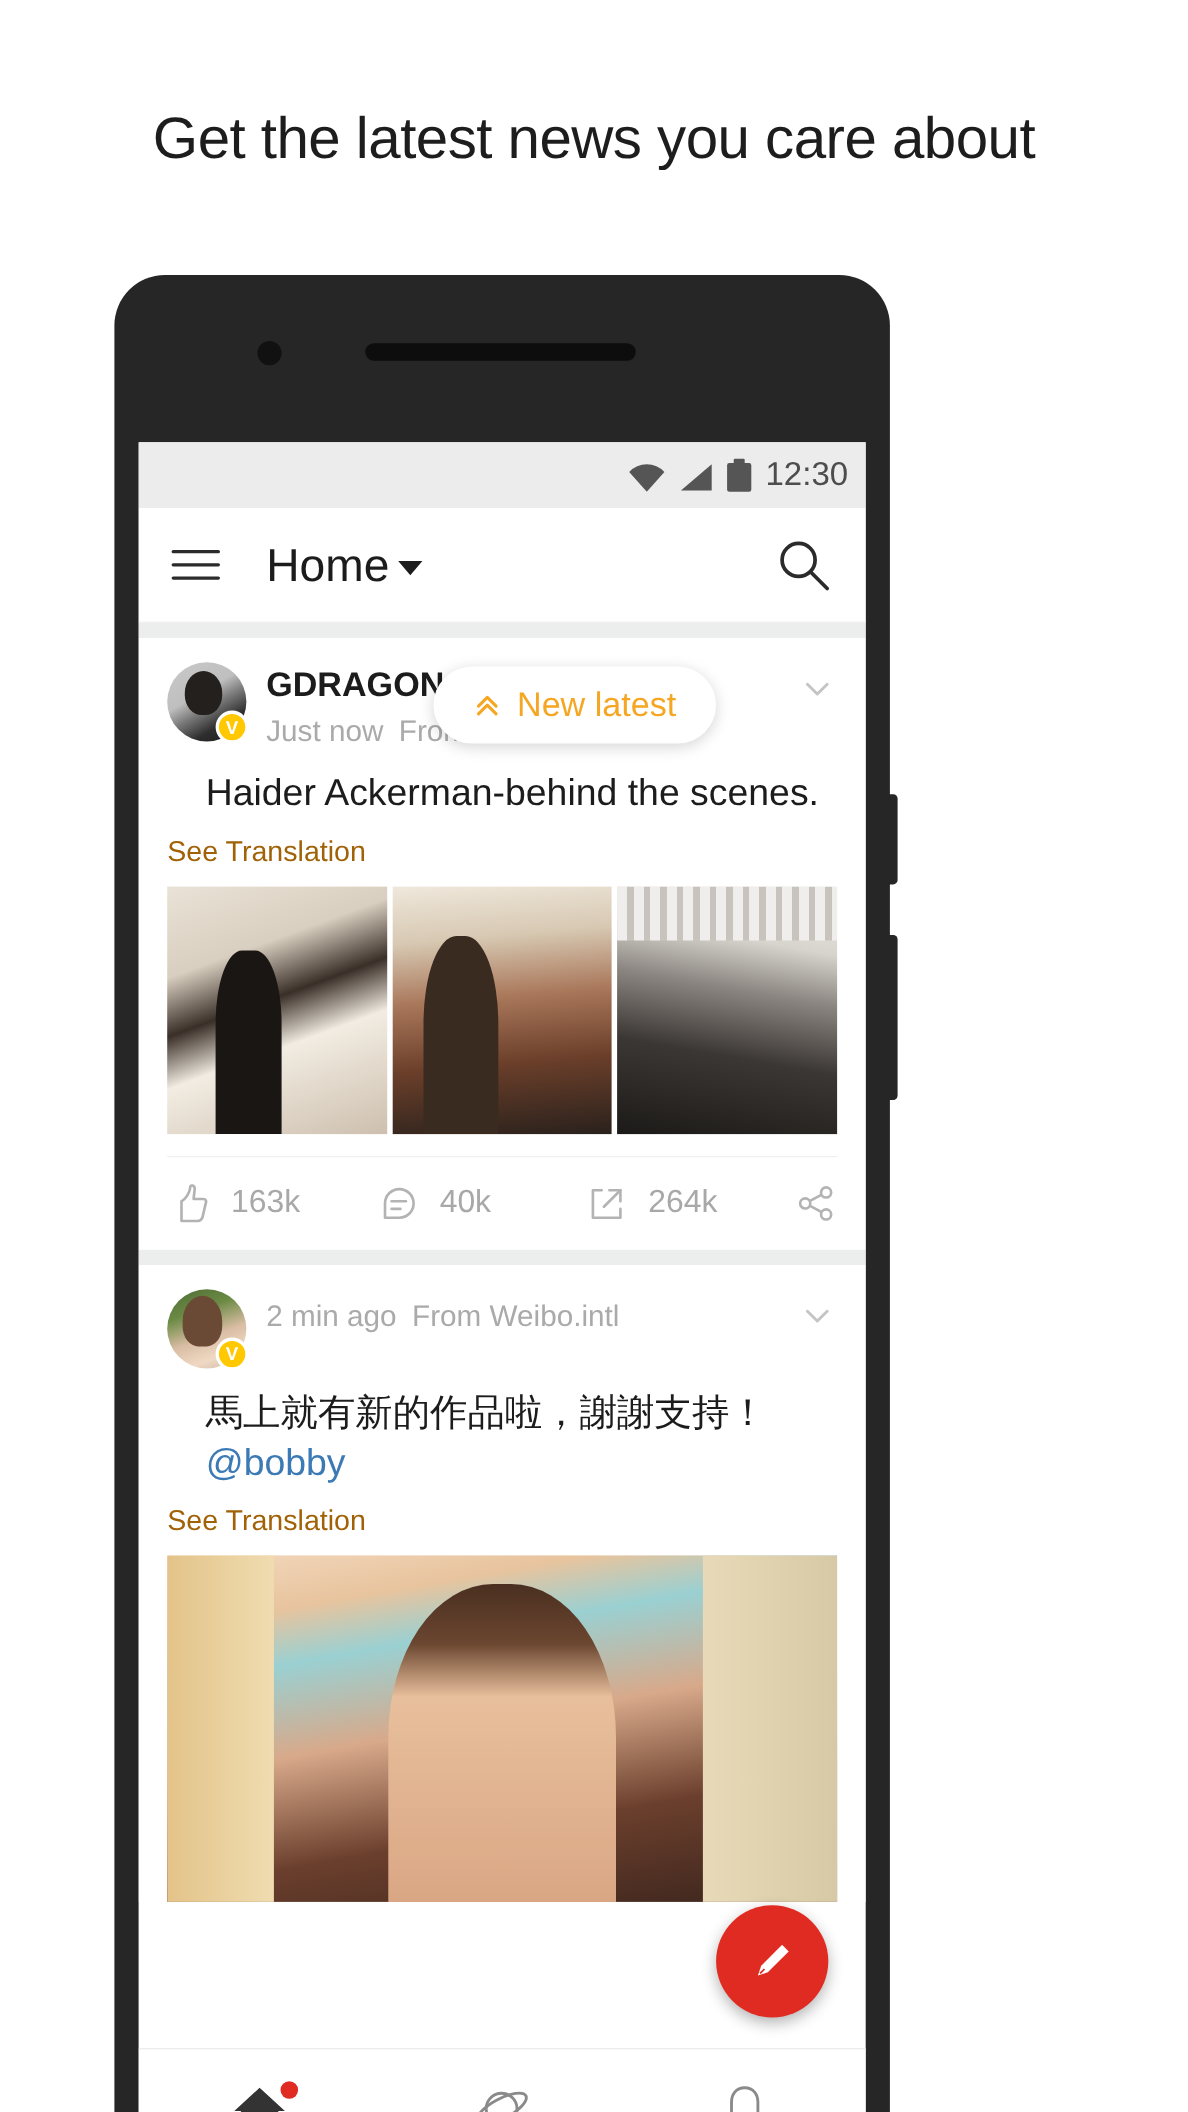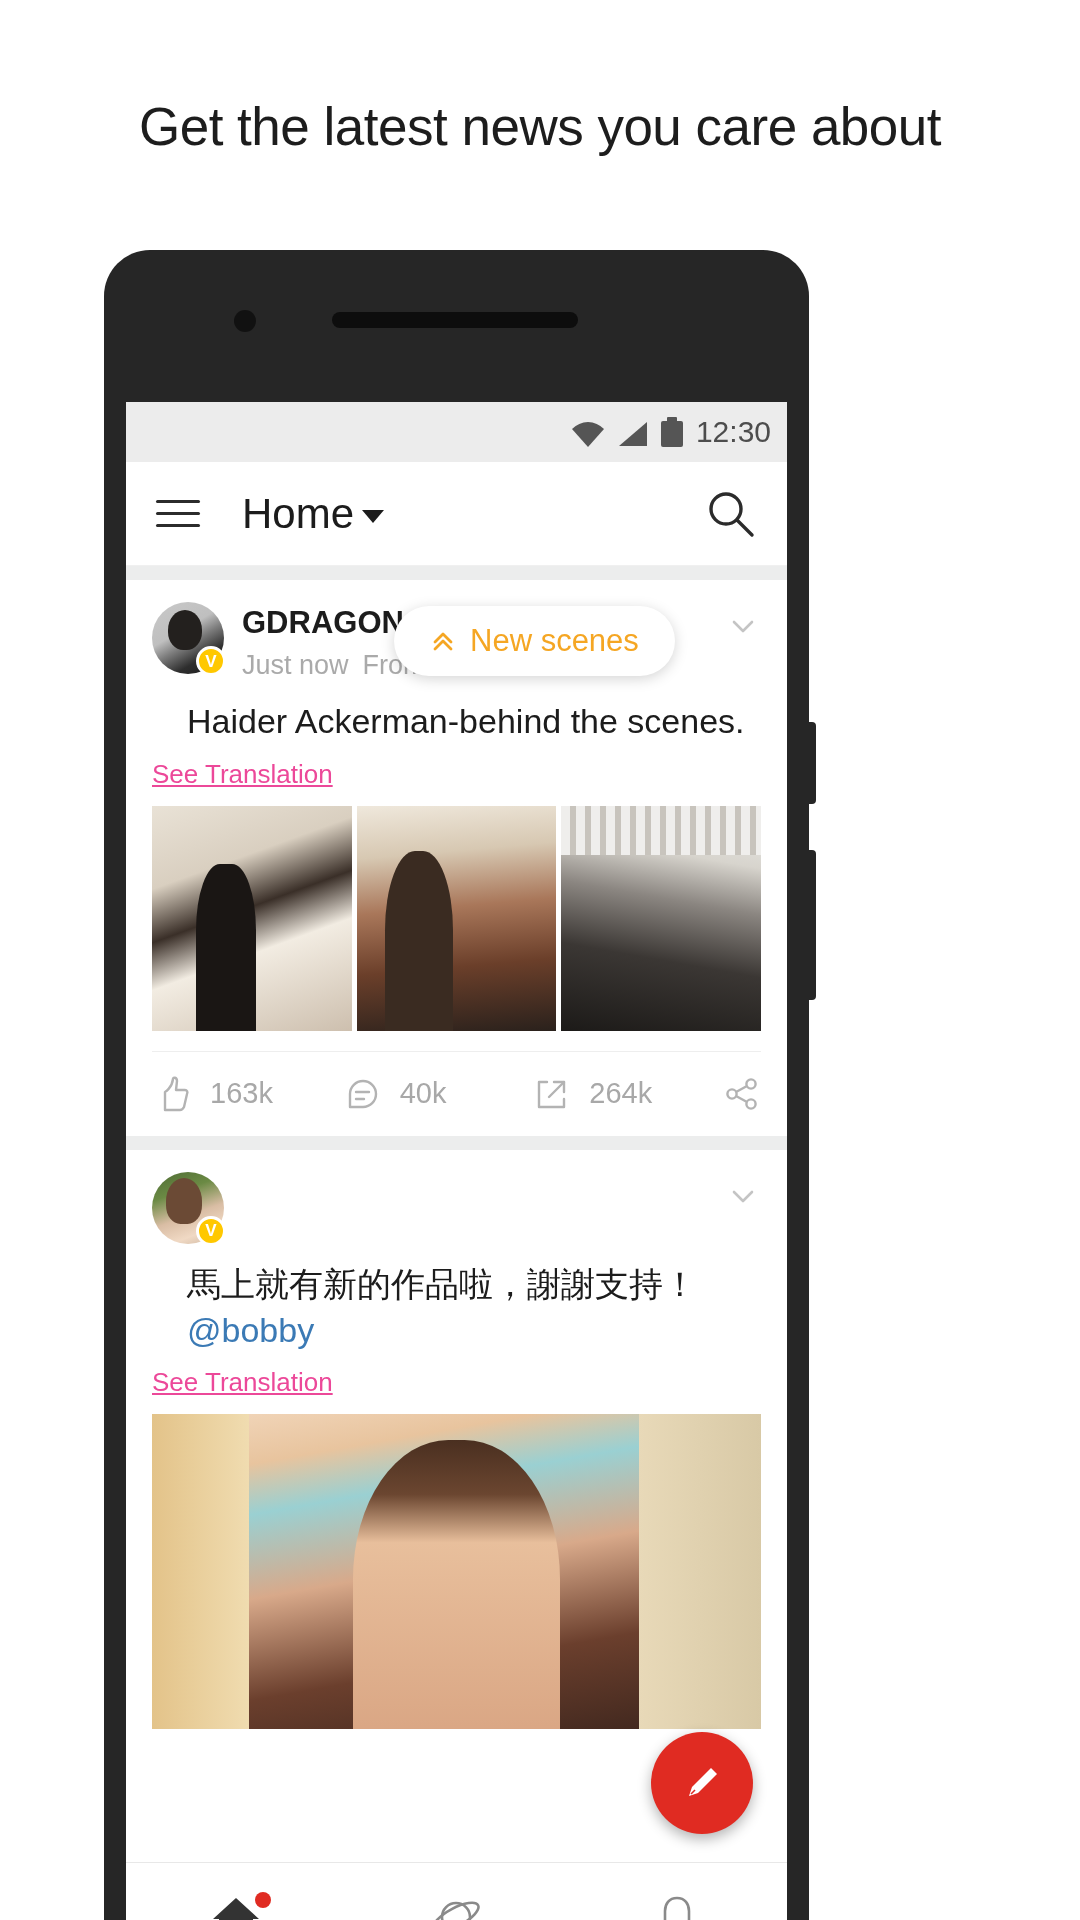--- a/index.html
+++ b/index.html
@@ -131,23 +131,22 @@
     position:absolute; right:28px; top:30px;
     width:32px;height:32px;
   }
 
   .post-text {
     font-size:34px; color:#1c1c1c;
     padding:18px 26px 0 26px; line-height:1.35;margin-left:35px;
   }
   .post-text .mention { color:#3b7ab5;text-align:right; }
   .see-trans {
-    font-size:26px; color:#ec4899;
+    font-size:26px; color:#a16207;
     padding:14px 26px 16px 26px;
-    text-decoration:underline;
   }
 
   
   .img-grid { display:flex; gap:5px; padding:0 26px; }
   .img-cell { height:225px; position:relative; overflow:hidden; }
   .img-cell.a { flex:1 1 33%; background:linear-gradient(160deg,#e9e2d6 0%,#d9cfc0 28%,#3a2f28 46%,#f2ece2 62%,#cdbfae 100%); }
   .img-cell.b { flex:1 1 33%; background:linear-gradient(175deg,#efe8dc 0%,#d7c8b2 22%,#a9775a 45%,#6b3f2a 70%,#2a211c 100%); }
   .img-cell.c { flex:1 1 33%; background:linear-gradient(190deg,#efefee 0%,#d7d4cd 24%,#8b8681 42%,#3b3734 66%,#1c1a18 100%); }
   .img-cell.a:after {
     content:''; position:absolute; left:22%; top:26%;
@@ -279,21 +278,21 @@
 
     <div class="feed-gap"></div>
 
     <div class="post">
 
       <div class="new-weibo">
         <svg width="26" height="26" viewBox="0 0 26 26">
           <polyline points="5,14 13,6 21,14" fill="none" stroke="#f5a623" stroke-width="2.8" stroke-linecap="round" stroke-linejoin="round"></polyline>
           <polyline points="5,21 13,13 21,21" fill="none" stroke="#f5a623" stroke-width="2.8" stroke-linecap="round" stroke-linejoin="round"></polyline>
         </svg>
-        <span>New scenes</span>
+        <span>New latest</span>
       </div>
 
       <div class="post-head">
         <div class="avatar-wrap">
           <div class="avatar av1"></div>
           <div class="verified">V</div>
         </div>
         <div class="post-meta">
           <div class="post-user">GDRAGON</div>
           <div class="post-sub">
@@ -352,20 +351,23 @@
 
     <div class="feed-gap"></div>
 
     <div class="post">
       <div class="post-head">
         <div class="avatar-wrap">
           <div class="avatar av2"></div>
           <div class="verified">V</div>
         </div>
         <div class="post-meta">
+          <div class="post-sub">
+            <span>2 min ago</span><span class="sep"></span><span>From Weibo.intl</span>
+          </div>
         </div>
         <svg class="post-chevron" viewBox="0 0 32 32">
           <polyline points="7,12 16,21 25,12" fill="none" stroke="#c4c4c4" stroke-width="2.6" stroke-linecap="round" stroke-linejoin="round"></polyline>
         </svg>
       </div>
 
       <div class="post-text">
         <span>馬上就有新的作品啦，謝謝支持！</span>
         <span class="mention">@bobby</span>
       </div>

